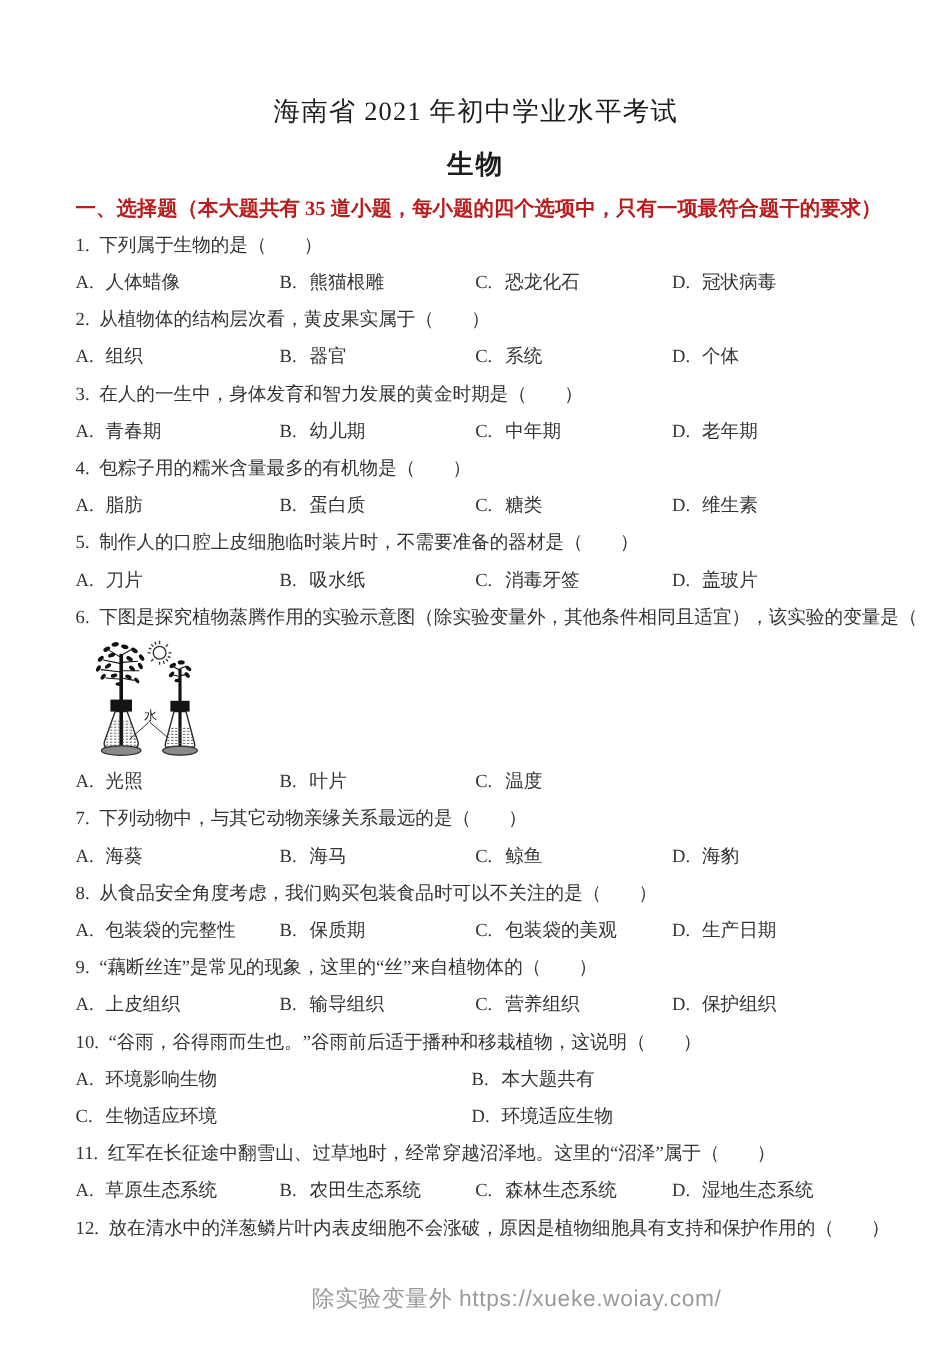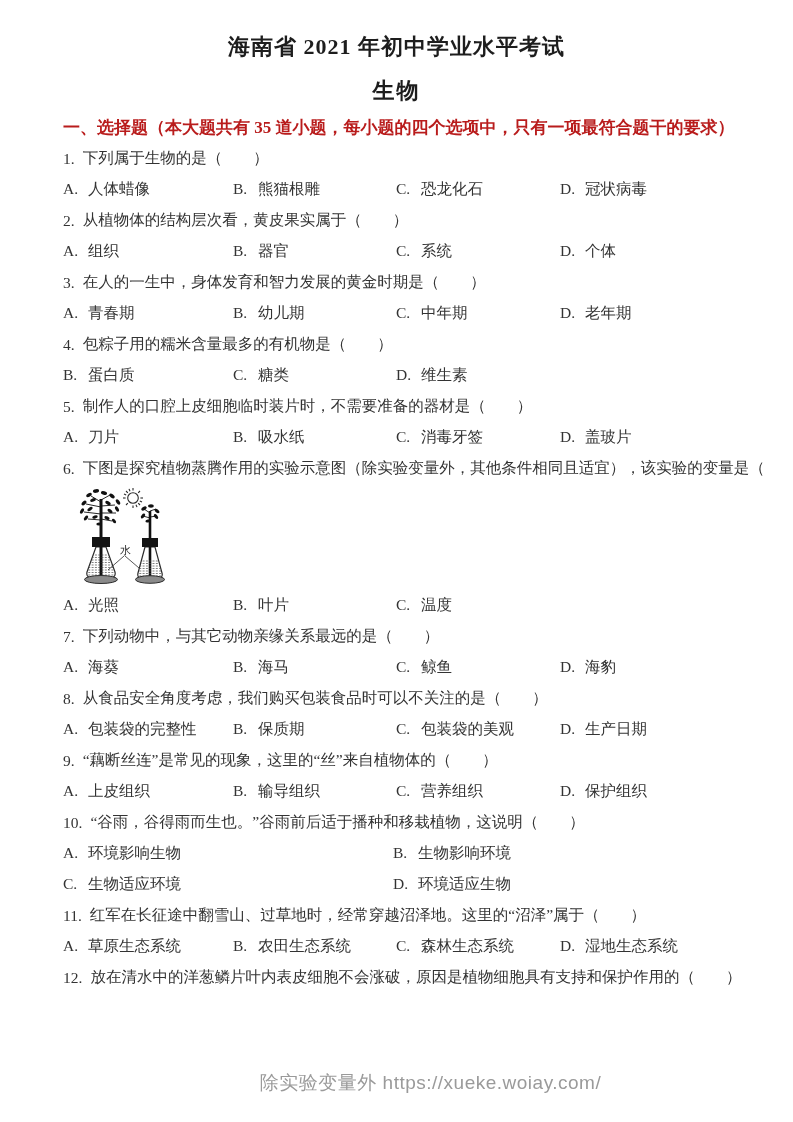--- a/index.html
+++ b/index.html
@@ -5,24 +5,24 @@
   html,body{margin:0;padding:0;background:#ffffff;}
   .page{
     position:relative;
     width:793px;height:1122px;
     background:#ffffff;
     overflow:hidden;
     font-family:"Liberation Serif","DejaVu Serif",serif;
     color:#333333;
   }
   .doc-title{
-    margin-top:32px;
+    margin-top:78px;
     height:30px;line-height:30px;
     text-align:center;
-    font-size:22px;font-weight:bold;color:#1d1d1d;
+    font-size:22px;font-weight:normal;color:#1d1d1d;
     letter-spacing:1px;
   }
   .doc-subtitle{
     margin-top:14px;
     height:30px;line-height:30px;
     text-align:center;
     font-size:22px;font-weight:bold;color:#1d1d1d;
     letter-spacing:2px;
   }
   .section-heading{
@@ -100,20 +100,21 @@
         <span class="opt"><span class="opt-label">A.</span><span class="opt-text">青春期</span></span>
         <span class="opt"><span class="opt-label">B.</span><span class="opt-text">幼儿期</span></span>
         <span class="opt"><span class="opt-label">C.</span><span class="opt-text">中年期</span></span>
         <span class="opt"><span class="opt-label">D.</span><span class="opt-text">老年期</span></span>
       </div>
       <div class="row q-line">
         <span class="q-num">4.</span>
         <span class="q-text">包粽子用的糯米含量最多的有机物是（　　）</span>
       </div>
       <div class="row opt-line cols4">
+        <span class="opt"><span class="opt-label">A.</span><span class="opt-text">脂肪</span></span>
         <span class="opt"><span class="opt-label">B.</span><span class="opt-text">蛋白质</span></span>
         <span class="opt"><span class="opt-label">C.</span><span class="opt-text">糖类</span></span>
         <span class="opt"><span class="opt-label">D.</span><span class="opt-text">维生素</span></span>
       </div>
       <div class="row q-line">
         <span class="q-num">5.</span>
         <span class="q-text">制作人的口腔上皮细胞临时装片时，不需要准备的器材是（　　）</span>
       </div>
       <div class="row opt-line cols4">
         <span class="opt"><span class="opt-label">A.</span><span class="opt-text">刀片</span></span>
@@ -272,21 +273,21 @@
         <span class="opt"><span class="opt-label">B.</span><span class="opt-text">输导组织</span></span>
         <span class="opt"><span class="opt-label">C.</span><span class="opt-text">营养组织</span></span>
         <span class="opt"><span class="opt-label">D.</span><span class="opt-text">保护组织</span></span>
       </div>
       <div class="row q-line">
         <span class="q-num">10.</span>
         <span class="q-text">“谷雨，谷得雨而生也。”谷雨前后适于播种和移栽植物，这说明（　　）</span>
       </div>
       <div class="row opt-line cols2">
         <span class="opt"><span class="opt-label">A.</span><span class="opt-text">环境影响生物</span></span>
-        <span class="opt"><span class="opt-label">B.</span><span class="opt-text">生物影响环境</span></span>
+        <span class="opt"><span class="opt-label">B.</span><span class="opt-text">本大题共有</span></span>
       </div>
       <div class="row opt-line cols2">
         <span class="opt"><span class="opt-label">C.</span><span class="opt-text">生物适应环境</span></span>
         <span class="opt"><span class="opt-label">D.</span><span class="opt-text">环境适应生物</span></span>
       </div>
       <div class="row q-line">
         <span class="q-num">11.</span>
         <span class="q-text">红军在长征途中翻雪山、过草地时，经常穿越沼泽地。这里的“沼泽”属于（　　）</span>
       </div>
       <div class="row opt-line cols4">

